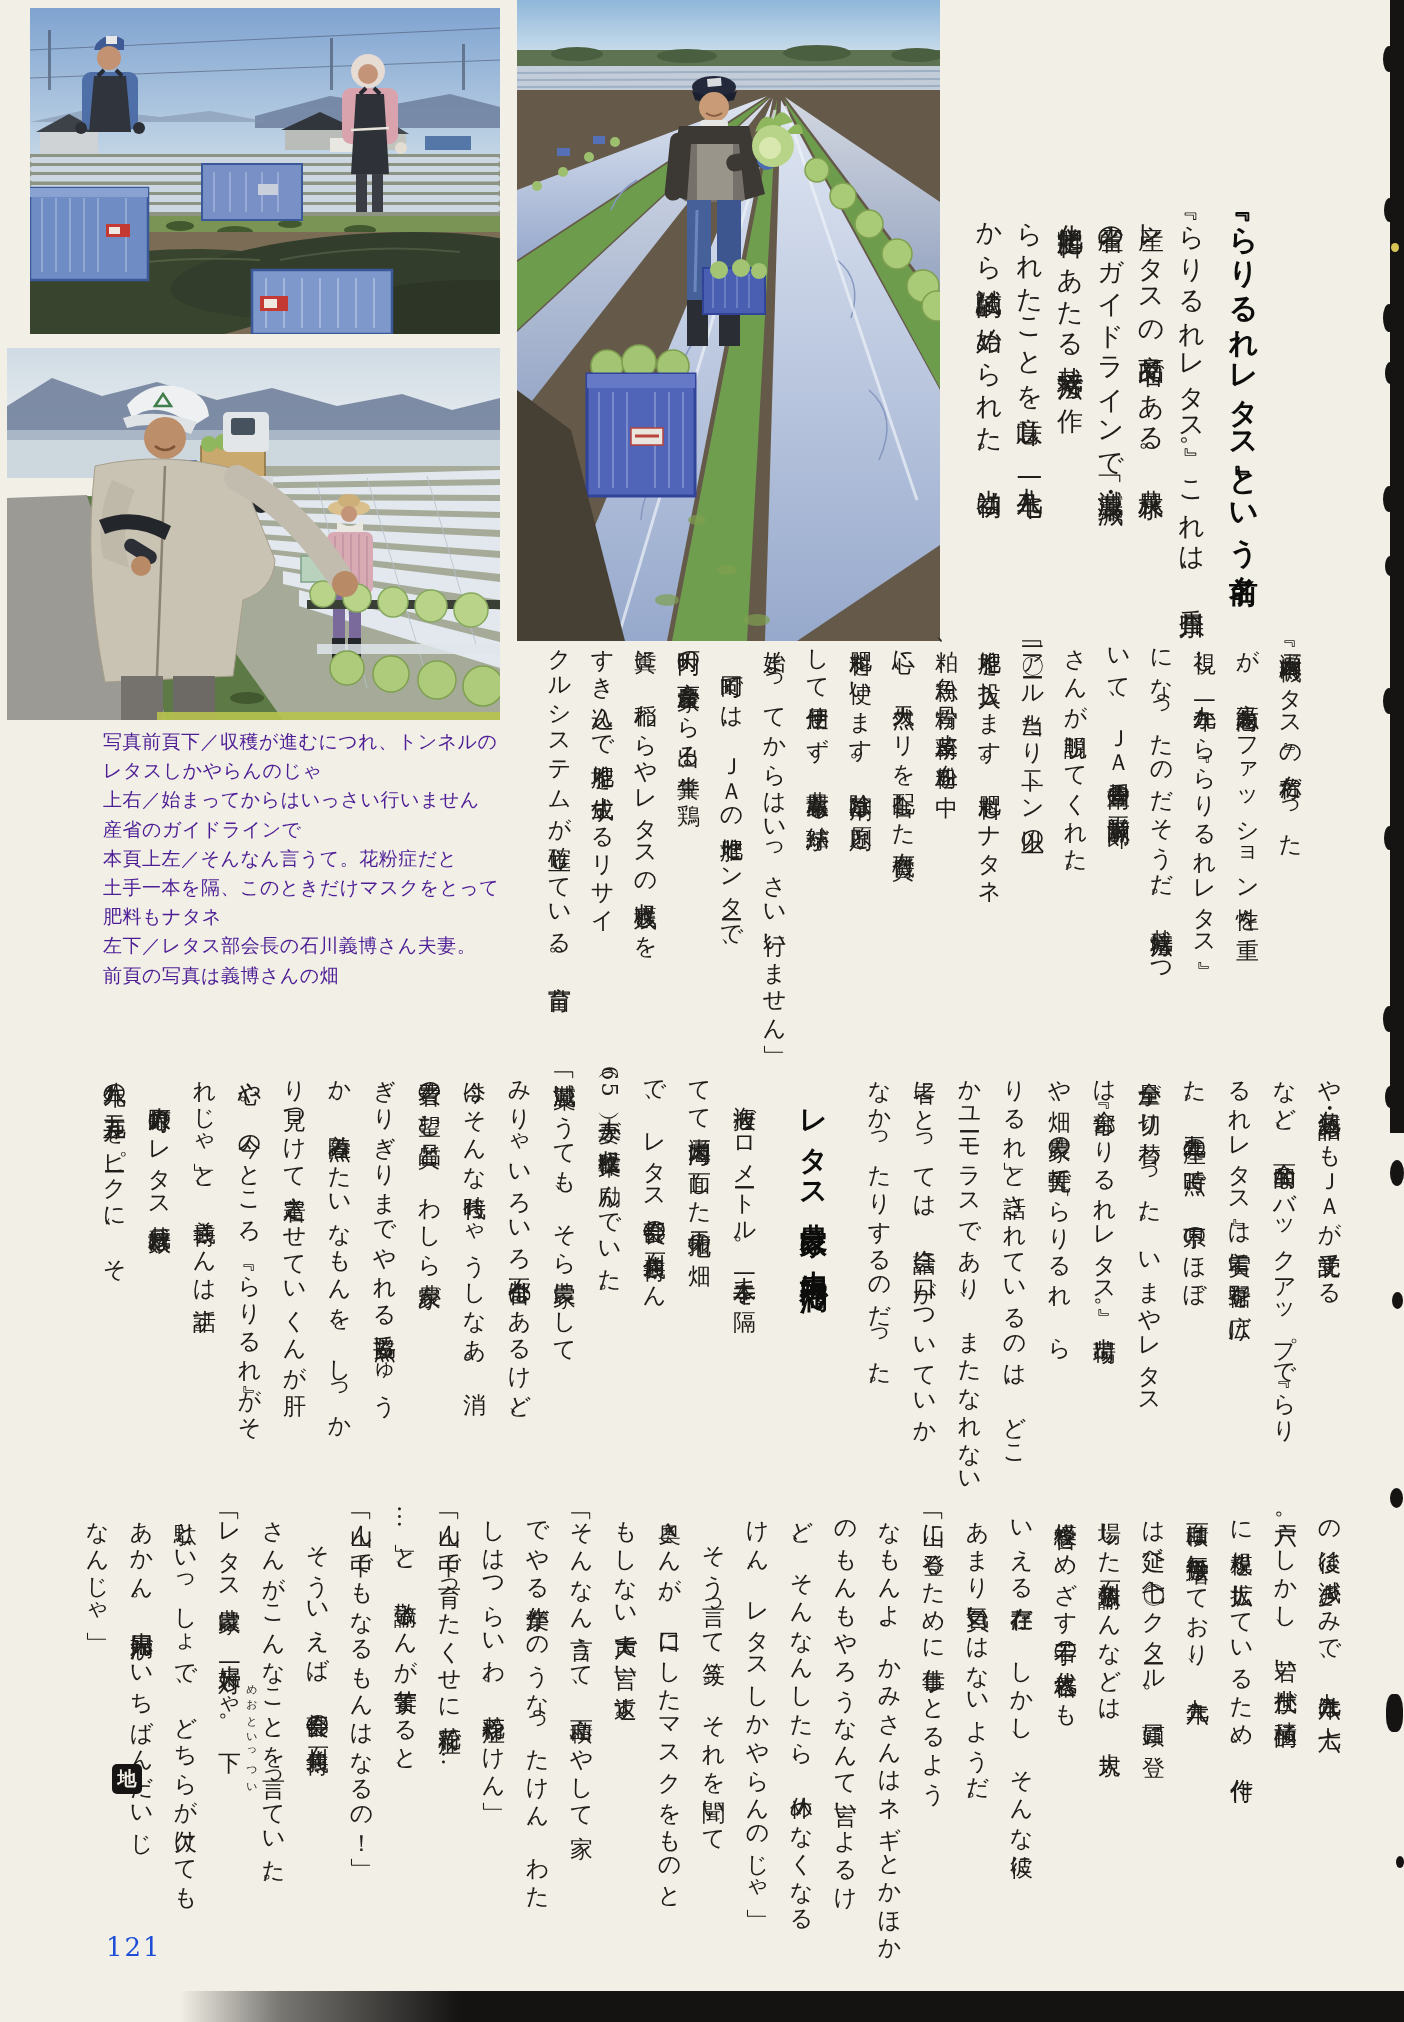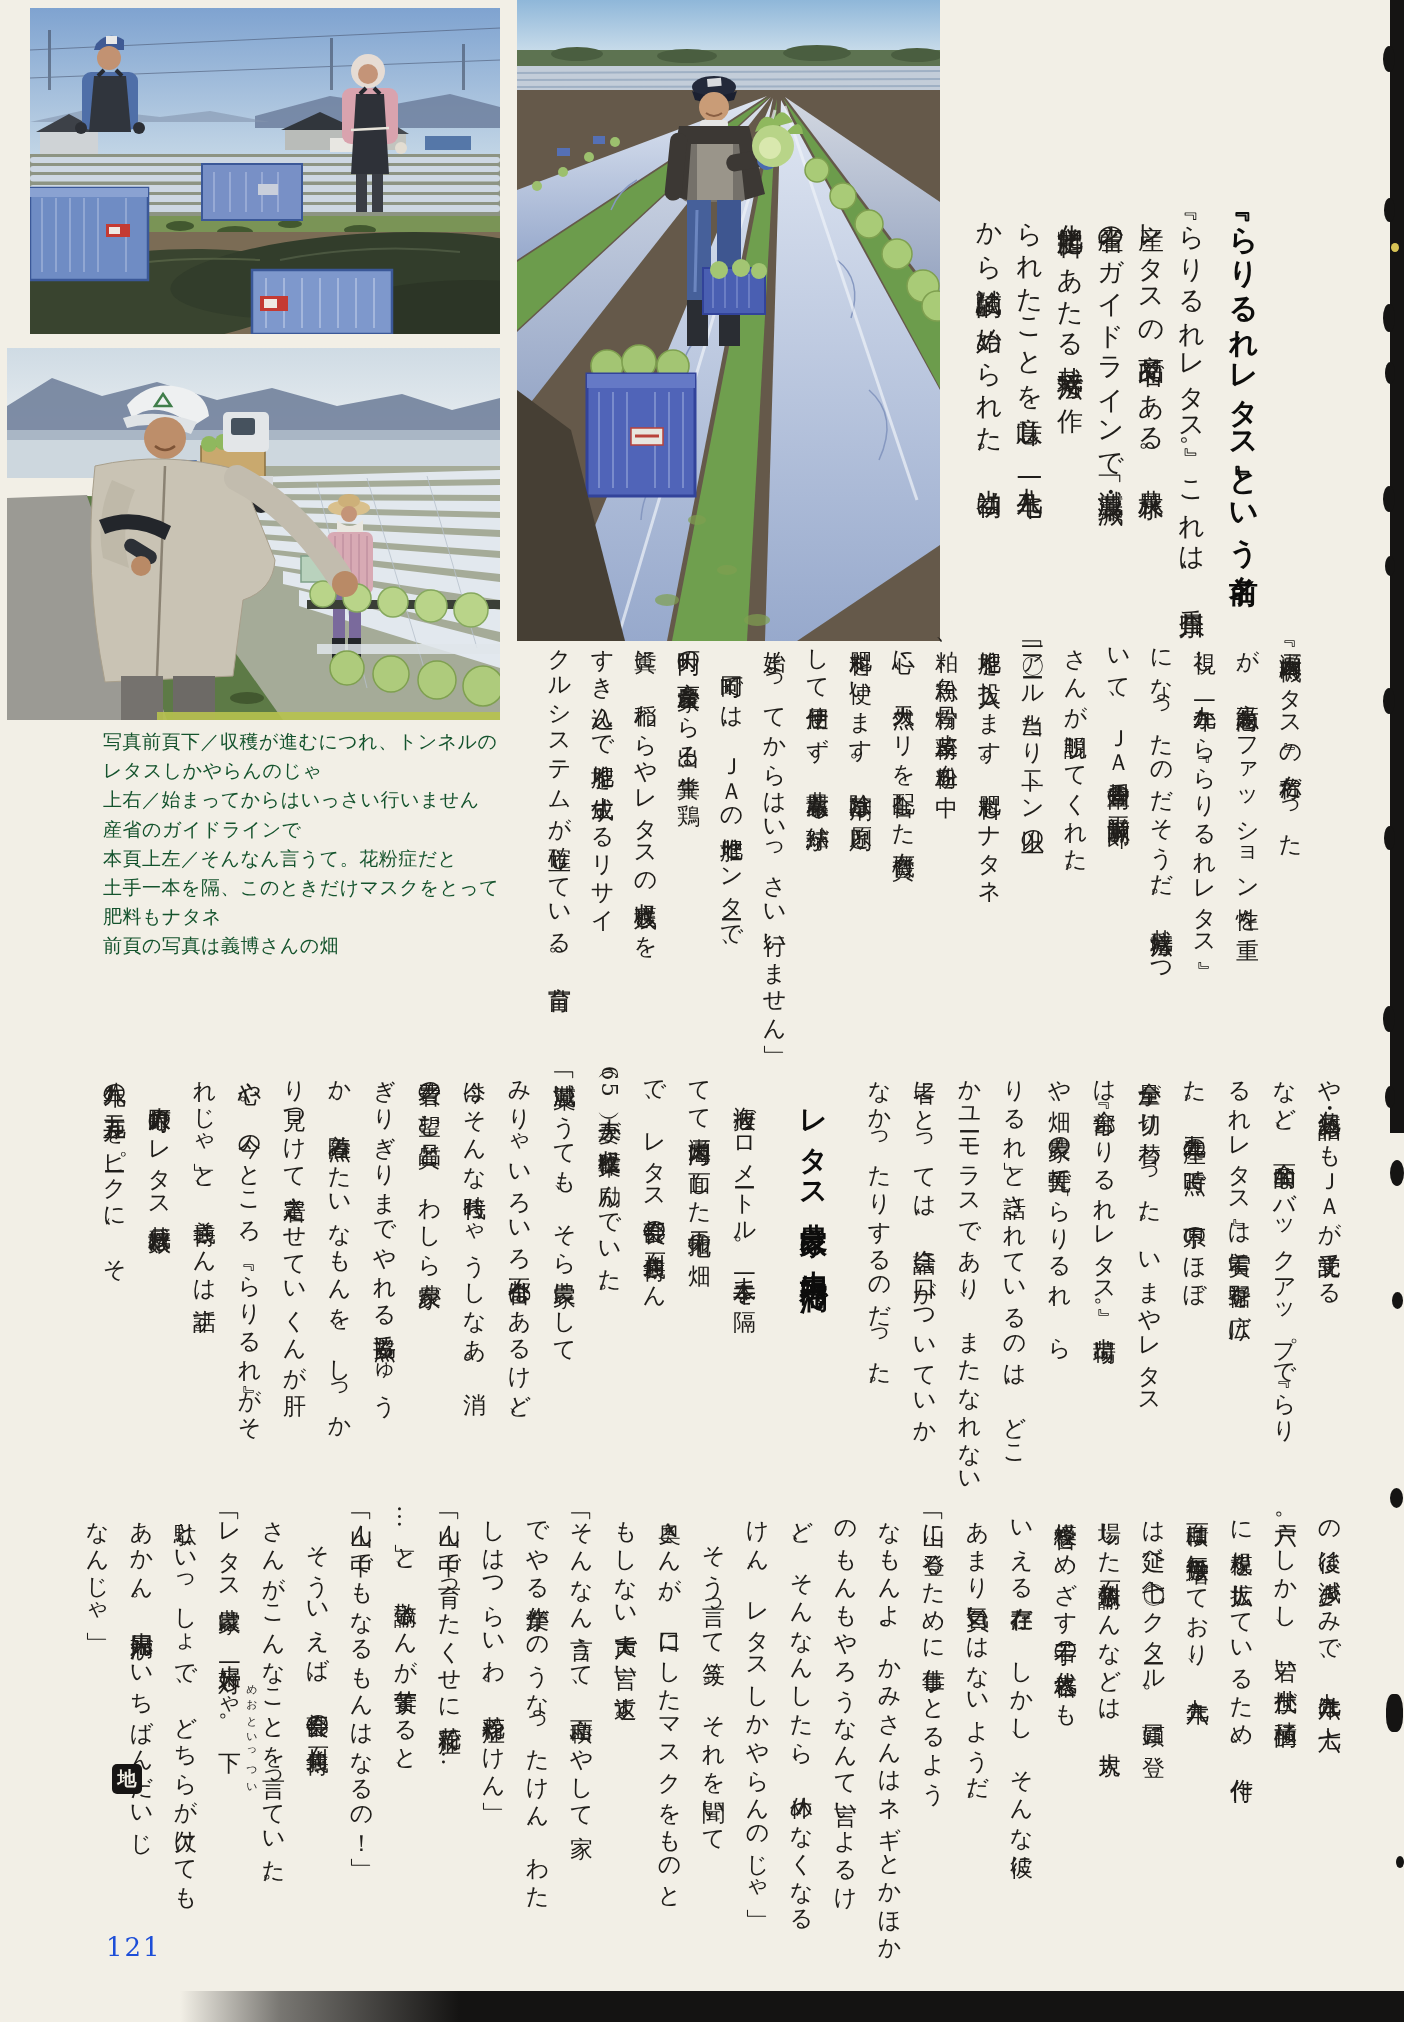--- a/index.html
+++ b/index.html
@@ -20,21 +20,21 @@
   #band4 .vcol{line-height:44px;}
   .headline{position:absolute;left:1224px;top:204px;height:430px;margin:0;
         writing-mode:vertical-rl;white-space:nowrap;
         font-family:"DejaVu Sans","Liberation Sans",sans-serif;
         font-weight:bold;font-size:29px;letter-spacing:1.5px;color:#0d0d0c;}
   .subheading{margin:0 26px 0 28px;padding-top:26px;white-space:nowrap;
         font-family:"DejaVu Sans","Liberation Sans",sans-serif;
         font-weight:bold;font-size:28px;letter-spacing:5px;line-height:36px;color:#0d0d0c;}
   .caption{position:absolute;left:103px;top:727px;width:404px;
         font-family:"DejaVu Sans","Liberation Sans",sans-serif;
-        font-size:19px;line-height:29.2px;letter-spacing:.5px;color:#14532d;}
+        font-size:19px;line-height:29.2px;letter-spacing:.5px;color:#4c1d95;}
   .furigana{position:absolute;left:243px;top:1676px;writing-mode:vertical-rl;
         font-size:11px;letter-spacing:4px;color:#2a2927;white-space:nowrap;}
   .end-mark{position:absolute;left:112px;top:1764px;width:30px;height:30px;
         background:#171514;color:#f2efe6;border-radius:5px;
         font-family:"DejaVu Sans","Liberation Sans",sans-serif;font-weight:bold;font-size:19px;
         display:flex;align-items:center;justify-content:center;}
   .page-number{position:absolute;left:106px;top:1932px;font-size:26px;letter-spacing:2px;color:#1d4ed8;}
   
   .ink-bar-right{position:absolute;left:1390px;top:0;width:14px;height:1133px;background:#151413;}
   .ink-bump{position:absolute;background:#151413;border-radius:50%;}
@@ -394,20 +394,21 @@
   </svg>
 
   <div class="caption">
       <div class="cap-line">写真前頁下／収穫が進むにつれ、トンネルの</div>
       <div class="cap-line">レタスしかやらんのじゃ</div>
       <div class="cap-line">上右／始まってからはいっさい行いません</div>
       <div class="cap-line">産省のガイドラインで</div>
       <div class="cap-line">本頁上左／そんなん言うて。花粉症だと</div>
       <div class="cap-line">土手一本を隔、このときだけマスクをとって</div>
       <div class="cap-line">肥料もナタネ</div>
+      <div class="cap-line">左下／レタス部会長の石川義博さん夫妻。</div>
       <div class="cap-line">前頁の写真は義博さんの畑</div>
     </div>
 
   <h2 class="headline">『らりるれレタス』という名前</h2>
 
   <section id="band1" class="band">
       <span class="vcol">『らりるれレタス』。これは、香川県</span>
       <span class="vcol">産レタスの商品名である。農林水</span>
       <span class="vcol">産省のガイドラインで「減農薬・減</span>
       <span class="vcol">化学肥料」にあたる栽培方法で作</span>

